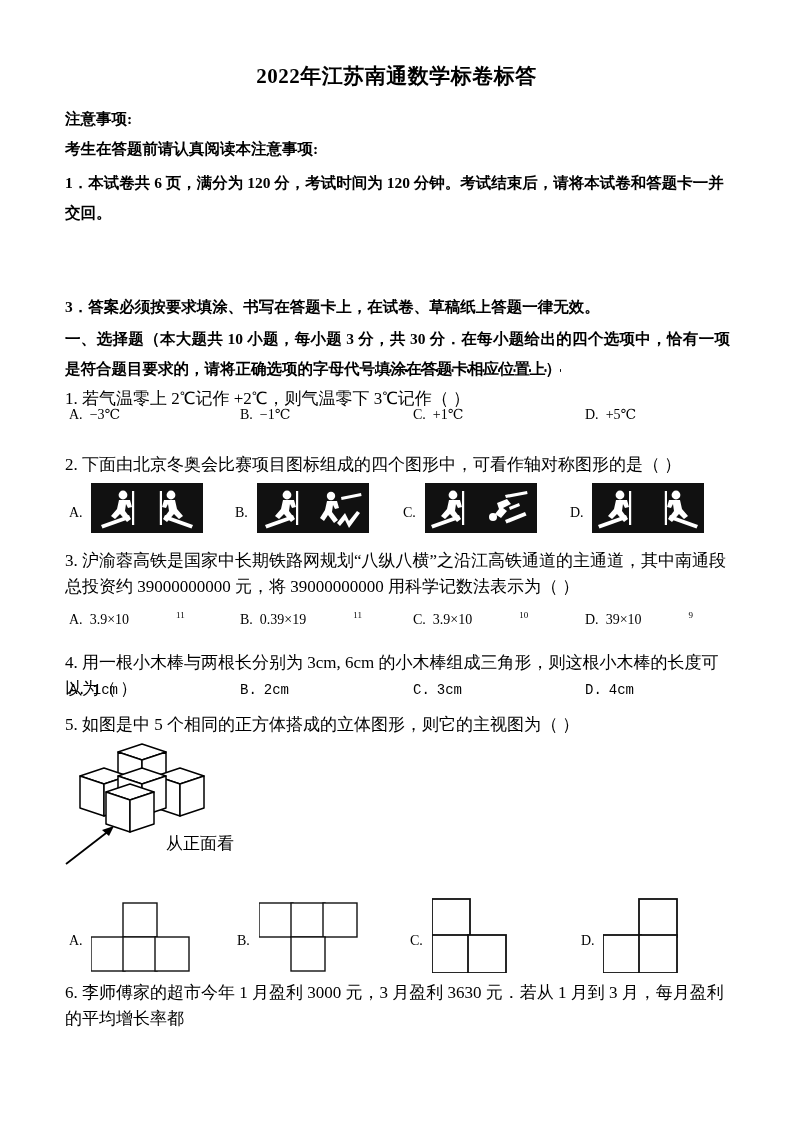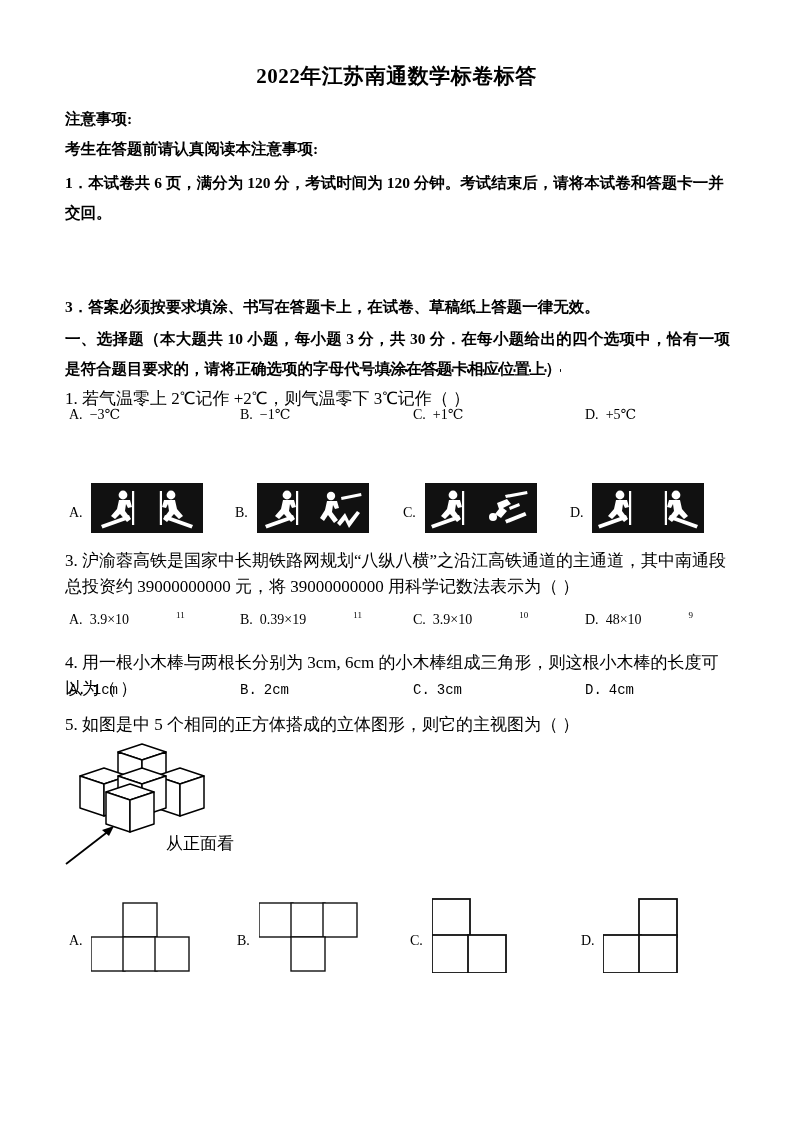--- a/index.html
+++ b/index.html
@@ -152,20 +152,21 @@
   <div class="block section-head"><span>一、选择题（本大题共 10 小题，每小题 3 分，共 30 分．在每小题给出的四个选项中，恰有一项是符合题目要求的，请将正确选项的字母代号</span><span class="emph-dots">填涂在答题卡相应位置上）</span></div>
 
   <div class="block q-text" style="top:386px;">1. 若气温零上 2℃记作 +2℃，则气温零下 3℃记作（     ）</div>
   <div class="opt-row" style="top:406px;">
     <span class="opt oA"><span class="lab">A.</span><span>−3℃</span></span>
     <span class="opt oB"><span class="lab">B.</span><span>−1℃</span></span>
     <span class="opt oC"><span class="lab">C.</span><span>+1℃</span></span>
     <span class="opt oD"><span class="lab">D.</span><span>+5℃</span></span>
   </div>
 
+  <div class="block q-text" style="top:452px;">2. 下面由北京冬奥会比赛项目图标组成的四个图形中，可看作轴对称图形的是（     ）</div>
   <div class="pict-row">
 
     <div class="pict-item" style="left:4px;">
       <span class="lab">A.</span>
       <div class="tile" style="width:112px;height:50px;">
         <svg width="112" height="50" viewBox="0 0 112 50">
           <rect x="0" y="0" width="112" height="50" fill="#111111"></rect>
           <g fill="#ffffff">
             <g transform="translate(8,4)">
               <circle cx="24" cy="8" r="4.4"></circle>
@@ -253,21 +254,21 @@
         </svg>
       </div>
     </div>
   </div>
 
   <div class="block q-text" style="top:548px;">3. 沪渝蓉高铁是国家中长期铁路网规划“八纵八横”之沿江高铁通道的主通道，其中南通段总投资约 39000000000 元，将 39000000000 用科学记数法表示为（     ）</div>
   <div class="opt-row" style="top:610px;">
     <span class="opt oA"><span class="lab">A.</span><span>3.9×10</span><sup>11</sup></span>
     <span class="opt oB"><span class="lab">B.</span><span>0.39×19</span><sup>11</sup></span>
     <span class="opt oC"><span class="lab">C.</span><span>3.9×10</span><sup>10</sup></span>
-    <span class="opt oD"><span class="lab">D.</span><span>48×10</span><sup>9</sup></span>
+    <span class="opt oD"><span class="lab">D.</span><span>39×10</span><sup>9</sup></span>
   </div>
 
   <div class="block q-text" style="top:650px;">4. 用一根小木棒与两根长分别为 3cm, 6cm 的小木棒组成三角形，则这根小木棒的长度可以为（     ）</div>
   <div class="opt-row" style="top:682px;font-family:Liberation Mono, monospace;">
     <span class="opt oA"><span class="lab">A.</span><span>1cm</span></span>
     <span class="opt oB"><span class="lab">B.</span><span>2cm</span></span>
     <span class="opt oC"><span class="lab">C.</span><span>3cm</span></span>
     <span class="opt oD"><span class="lab">D.</span><span>4cm</span></span>
   </div>
 
@@ -350,14 +351,15 @@
       <svg class="shape-svg" width="140" height="88" viewBox="0 0 140 88">
         <g fill="#ffffff" stroke="#111111" stroke-width="1.8">
           <rect x="36" y="14" width="38" height="38"></rect>
           <rect x="0" y="50" width="38" height="38"></rect>
           <rect x="36" y="50" width="38" height="38"></rect>
         </g>
       </svg>
     </div>
   </div>
 
+  <div class="block q-text" style="top:980px;">6. 李师傅家的超市今年 1 月盈利 3000 元，3 月盈利 3630 元．若从 1 月到 3 月，每月盈利的平均增长率都</div>
 
 </div>
 
 </body></html>

